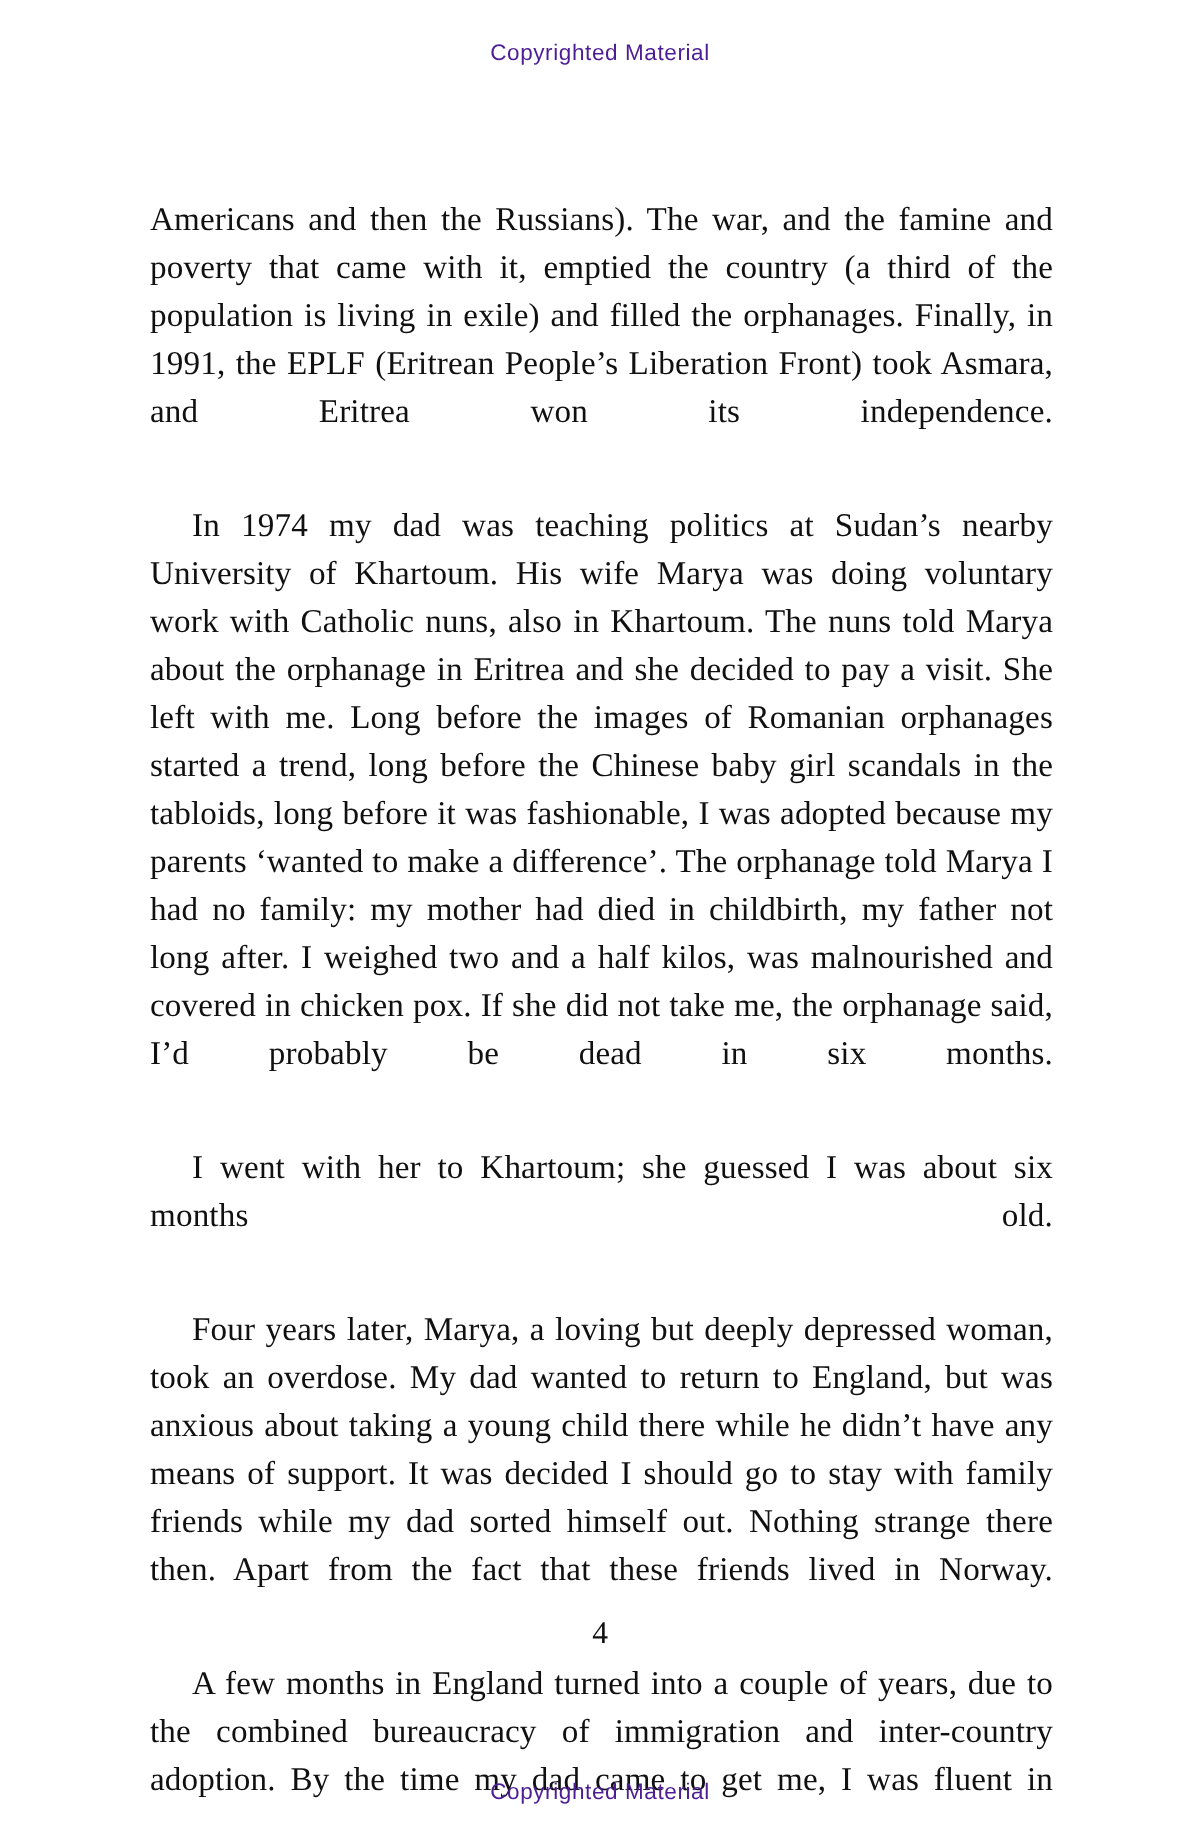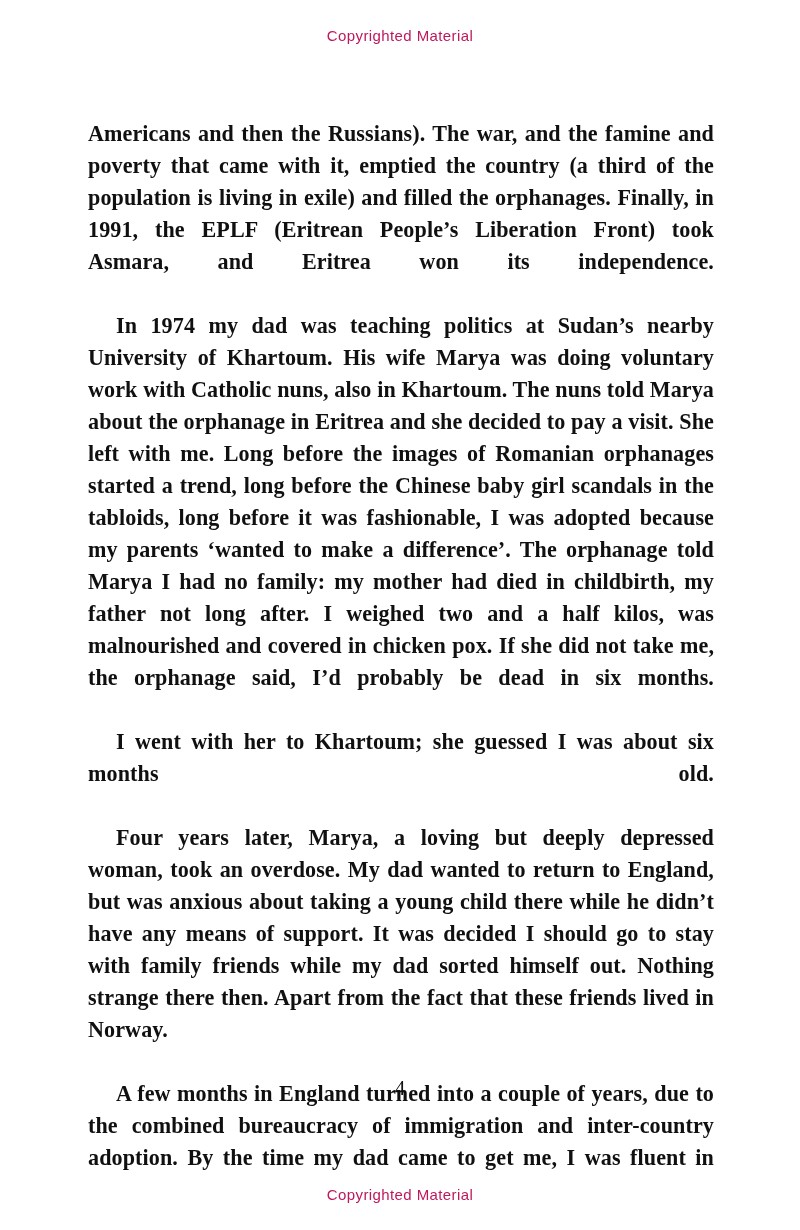--- a/index.html
+++ b/index.html
@@ -16,21 +16,21 @@
     box-sizing: border-box;
   }
   .watermark {
     position: absolute;
     left: 0;
     width: 800px;
     text-align: center;
     font-family: "Liberation Sans", sans-serif;
     font-size: 15px;
     letter-spacing: 0.4px;
-    color: #be185d;
+    color: #4c1d95;
   }
   .watermark-top { top: 27px; }
   .watermark-bottom { top: 1186px; }
 
   .running-head {
     position: absolute;
     left: 0;
     top: 84px;
     width: 800px;
     text-align: center;
@@ -49,23 +49,22 @@
     font-family: "Liberation Serif", "DejaVu Serif", serif;
     font-size: 22.1px;
     line-height: 32px;
     color: #101010;
     text-align: justify;
     text-justify: inter-word;
     -webkit-hyphens: none;
     hyphens: none;
   }
   .text-block p {
-    margin: 0;
+    margin: 12px;
     text-indent: 0;
-    font-weight: bold;
   }
   .text-block p.indent {
     text-indent: 28px;
   }
   
   .text-block p::after {
     content: "";
     display: inline-block;
     width: 100%;
   }

